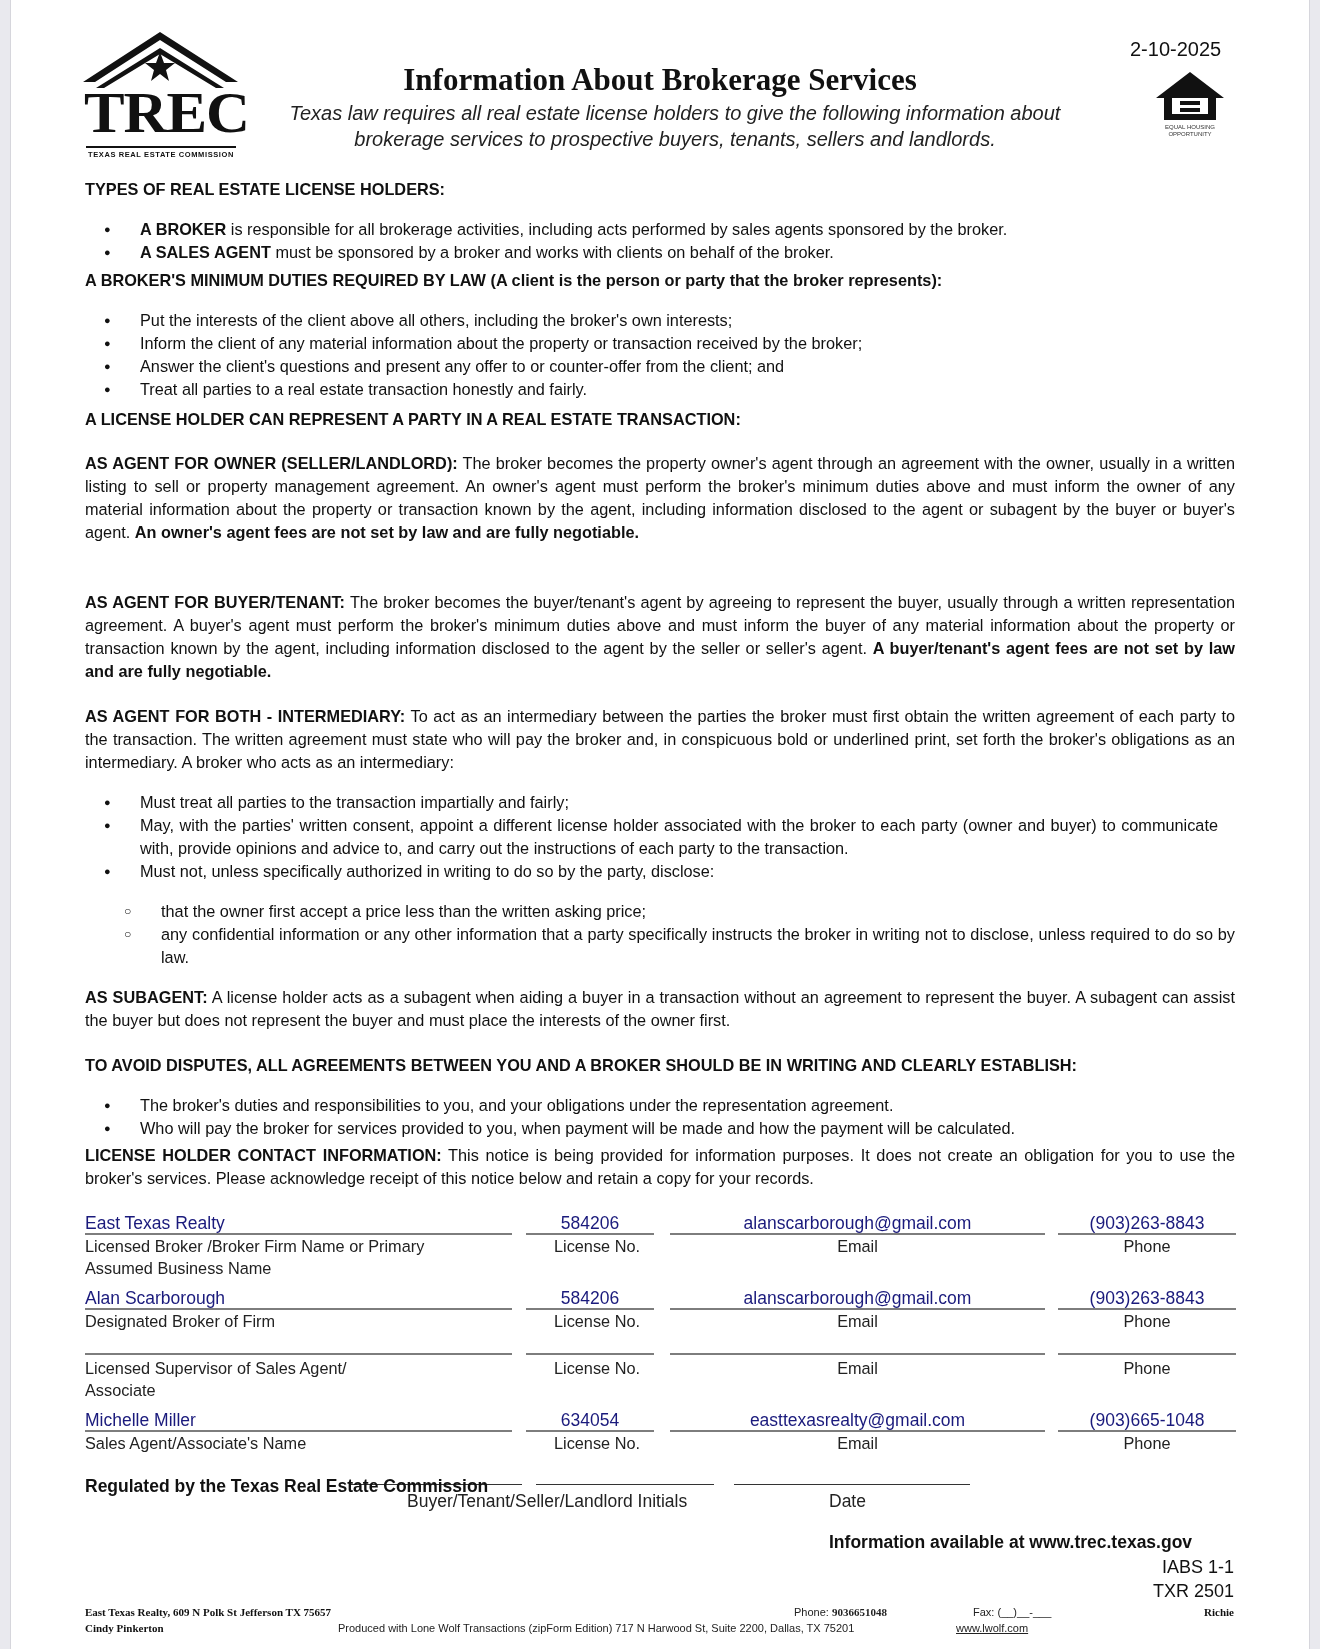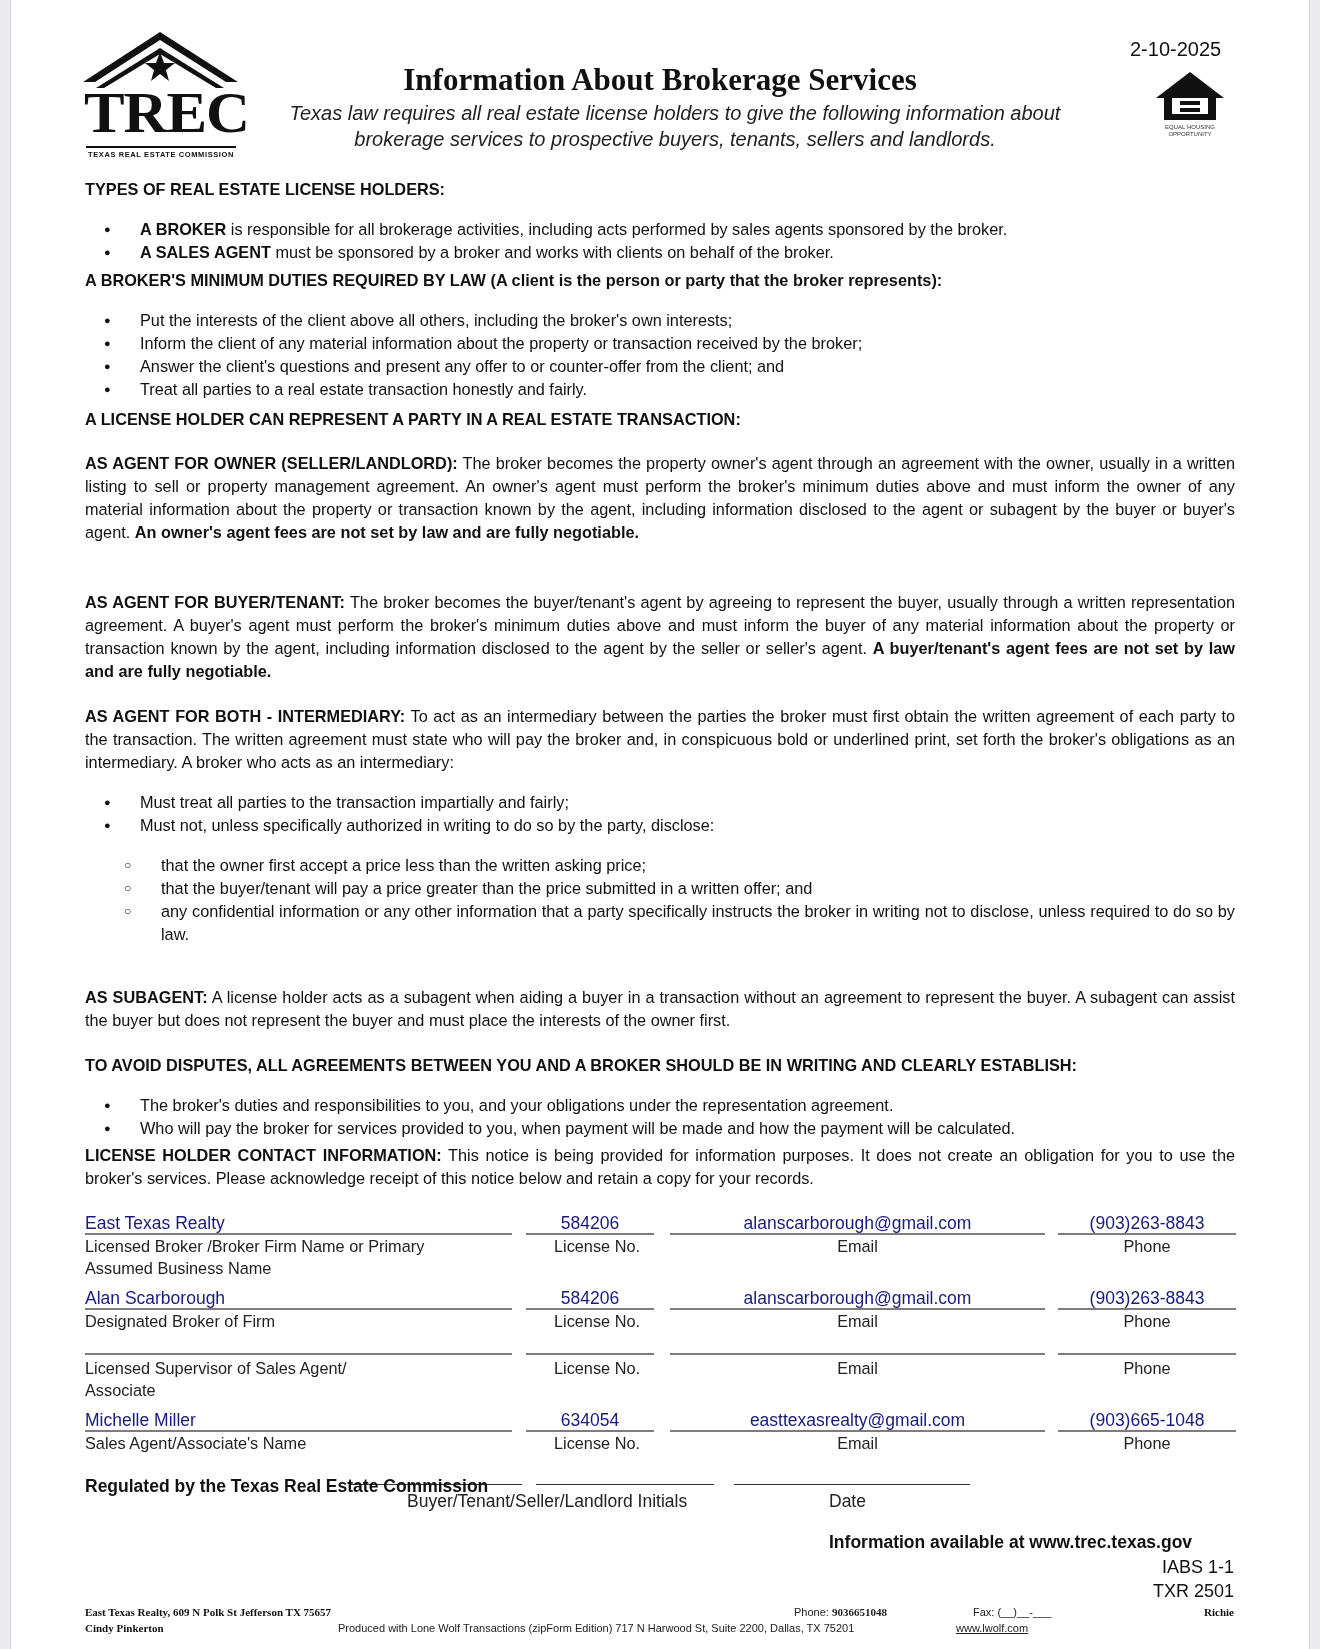--- a/index.html
+++ b/index.html
@@ -122,25 +122,25 @@
 </div>
 
 <div class="abs txt justify" style="top:591px">
   <span class="b">AS AGENT FOR BUYER/TENANT:</span><span> The broker becomes the buyer/tenant's agent by agreeing to represent the buyer, usually through a written representation agreement. A buyer's agent must perform the broker's minimum duties above and must inform the buyer of any material information about the property or transaction known by the agent, including information disclosed to the agent by the seller or seller's agent. </span><span class="b">A buyer/tenant's agent fees are not set by law and are fully negotiable.</span>
 </div>
 
 <div class="abs txt" style="top:705px">
   <div class="justify"><span class="b">AS AGENT FOR BOTH - INTERMEDIARY:</span><span> To act as an intermediary between the parties the broker must first obtain the written agreement of each party to the transaction. The written agreement must state who will pay the broker and, in conspicuous bold or underlined print, set forth the broker's obligations as an intermediary. A broker who acts as an intermediary:</span></div>
   <ul class="bul">
     <li>Must treat all parties to the transaction impartially and fairly;</li>
+    <li>May, with the parties' written consent, appoint a different license holder associated with the broker to each party (owner and buyer) to communicate with, provide opinions and advice to, and carry out the instructions of each party to the transaction.</li>
     <li>Must not, unless specifically authorized in writing to do so by the party, disclose:</li>
   </ul>
   <ul class="sub">
     <li>that the owner first accept a price less than the written asking price;</li>
-    <li>that the buyer/tenant will pay a price greater than the price submitted in a written offer; and</li>
     <li>any confidential information or any other information that a party specifically instructs the broker in writing not to disclose, unless required to do so by law.</li>
   </ul>
 </div>
 
 <div class="abs txt justify" style="top:986px">
   <span class="b">AS SUBAGENT:</span><span> A license holder acts as a subagent when aiding a buyer in a transaction without an agreement to represent the buyer. A subagent can assist the buyer but does not represent the buyer and must place the interests of the owner first.</span>
 </div>
 
 <div class="abs txt" style="top:1054px">
   <div class="hd">TO AVOID DISPUTES, ALL AGREEMENTS BETWEEN YOU AND A BROKER SHOULD BE IN WRITING AND CLEARLY ESTABLISH:</div>

